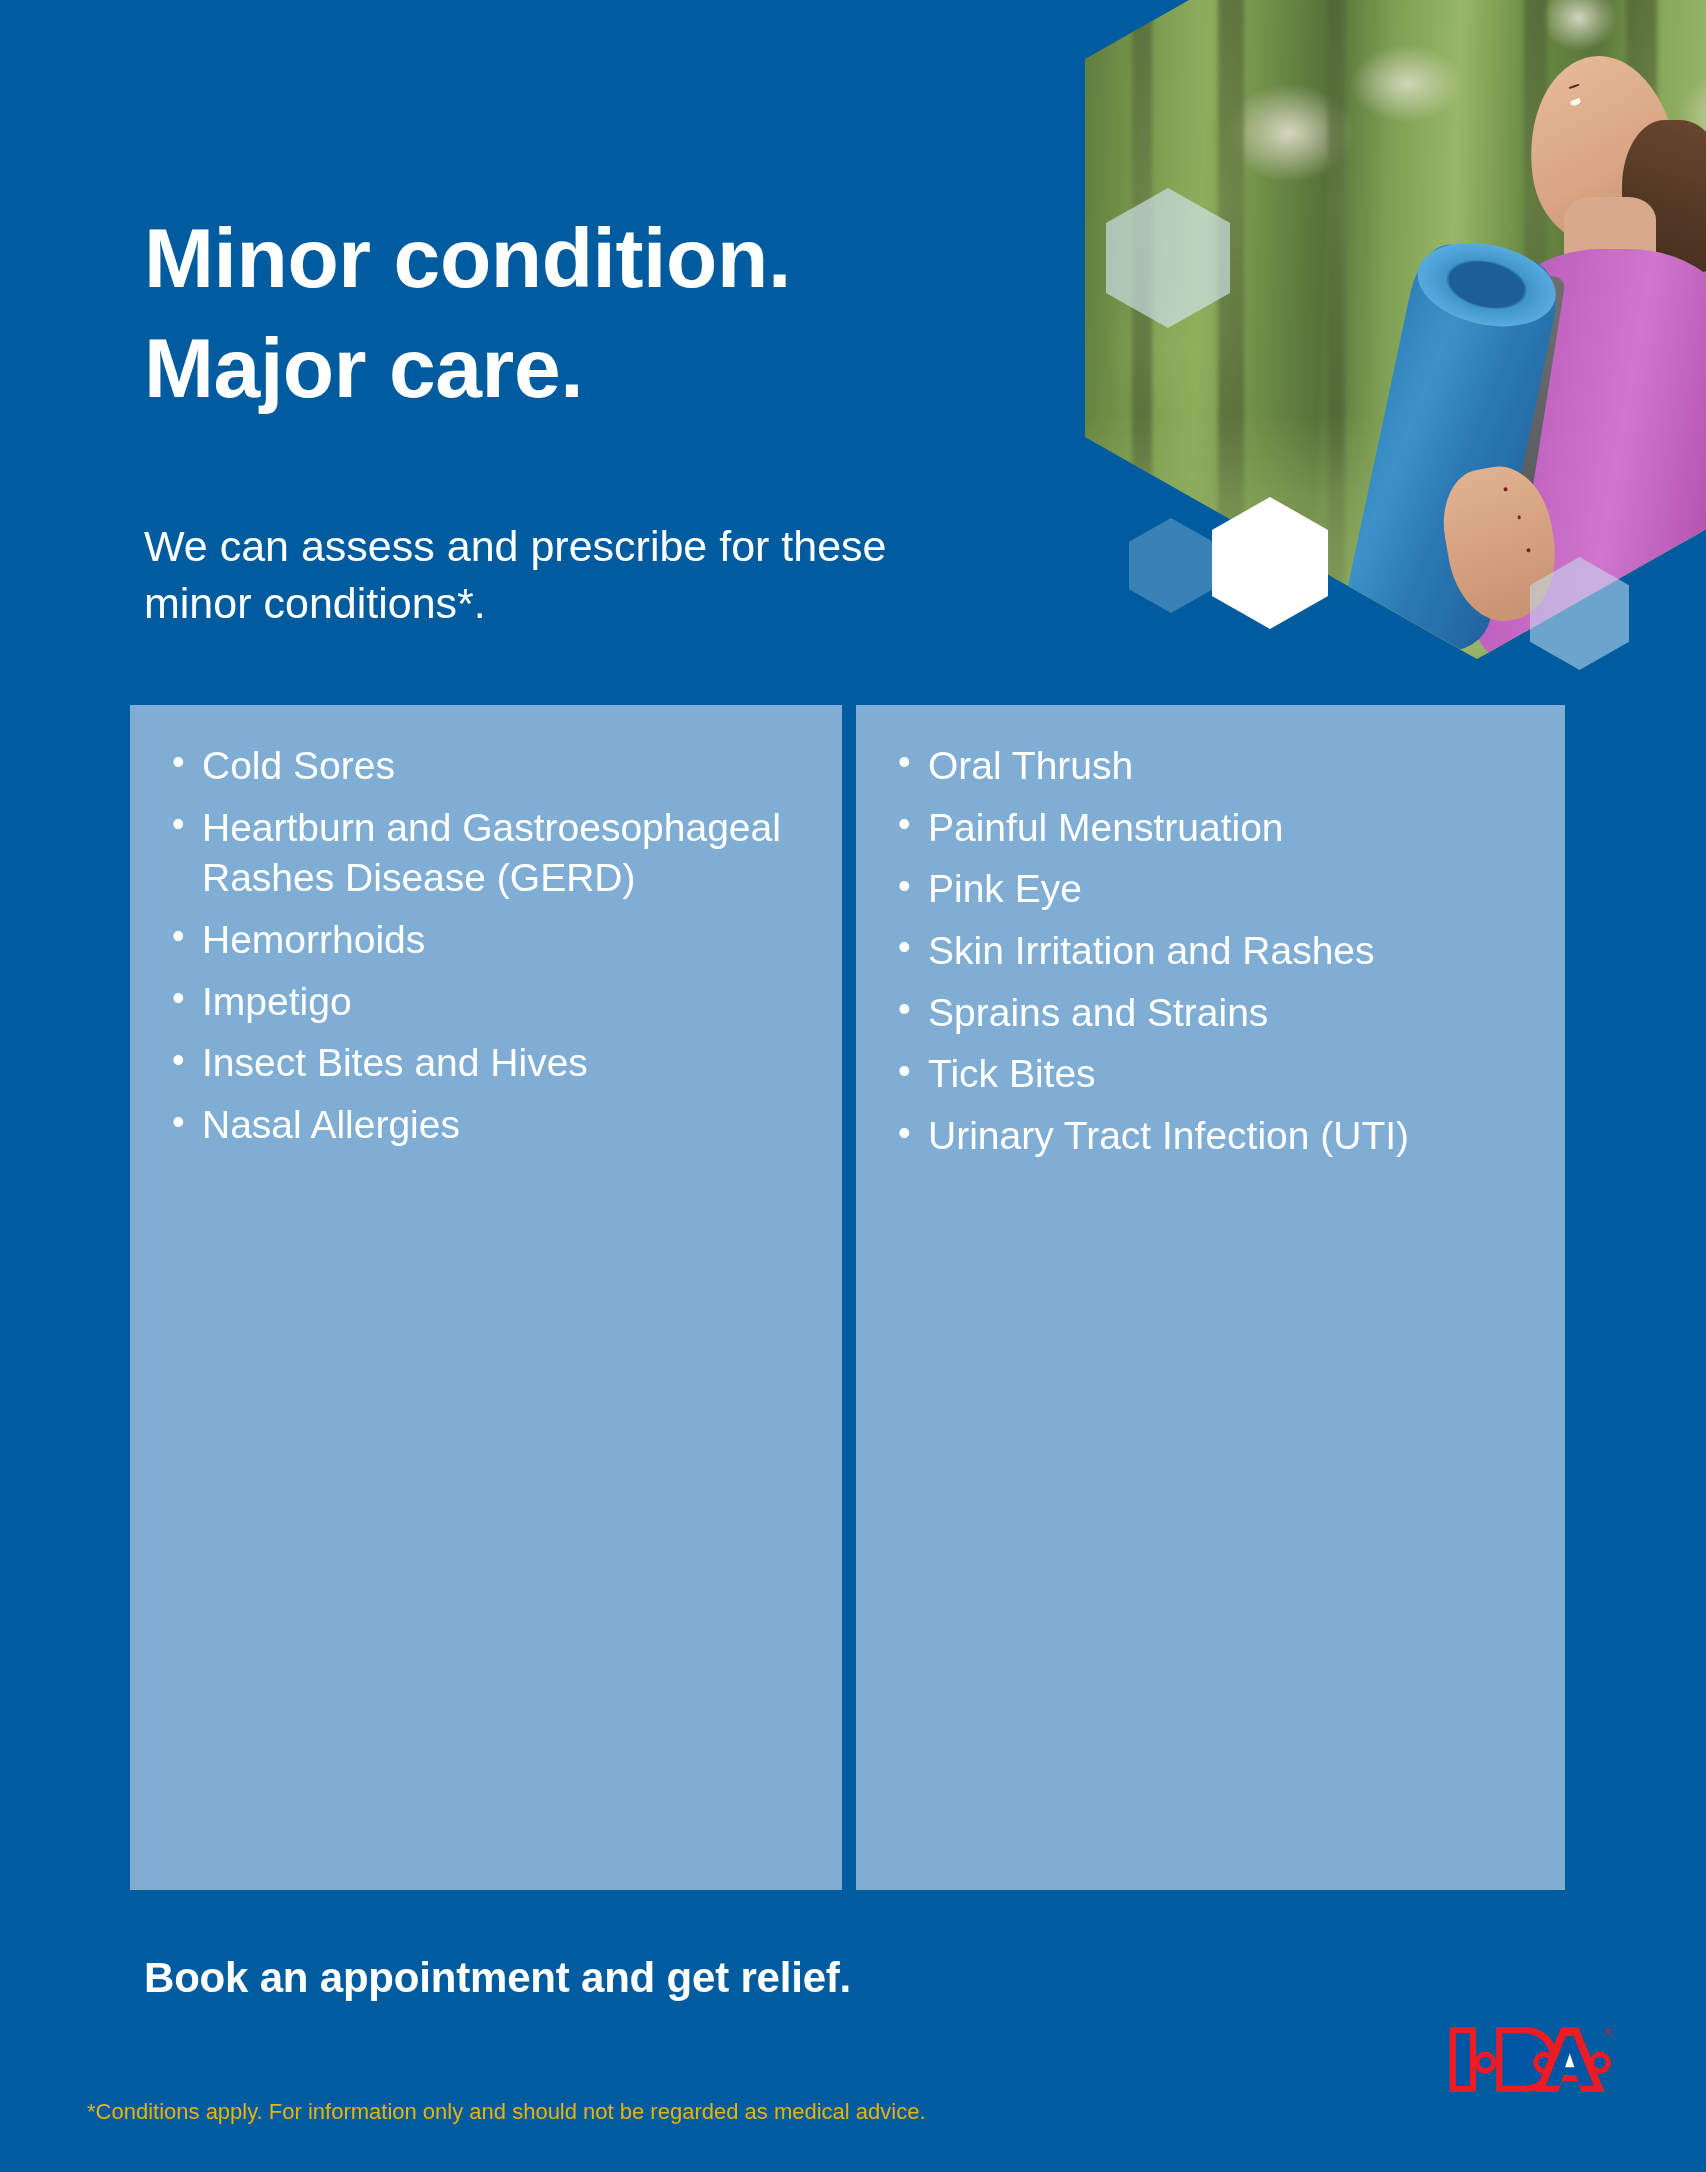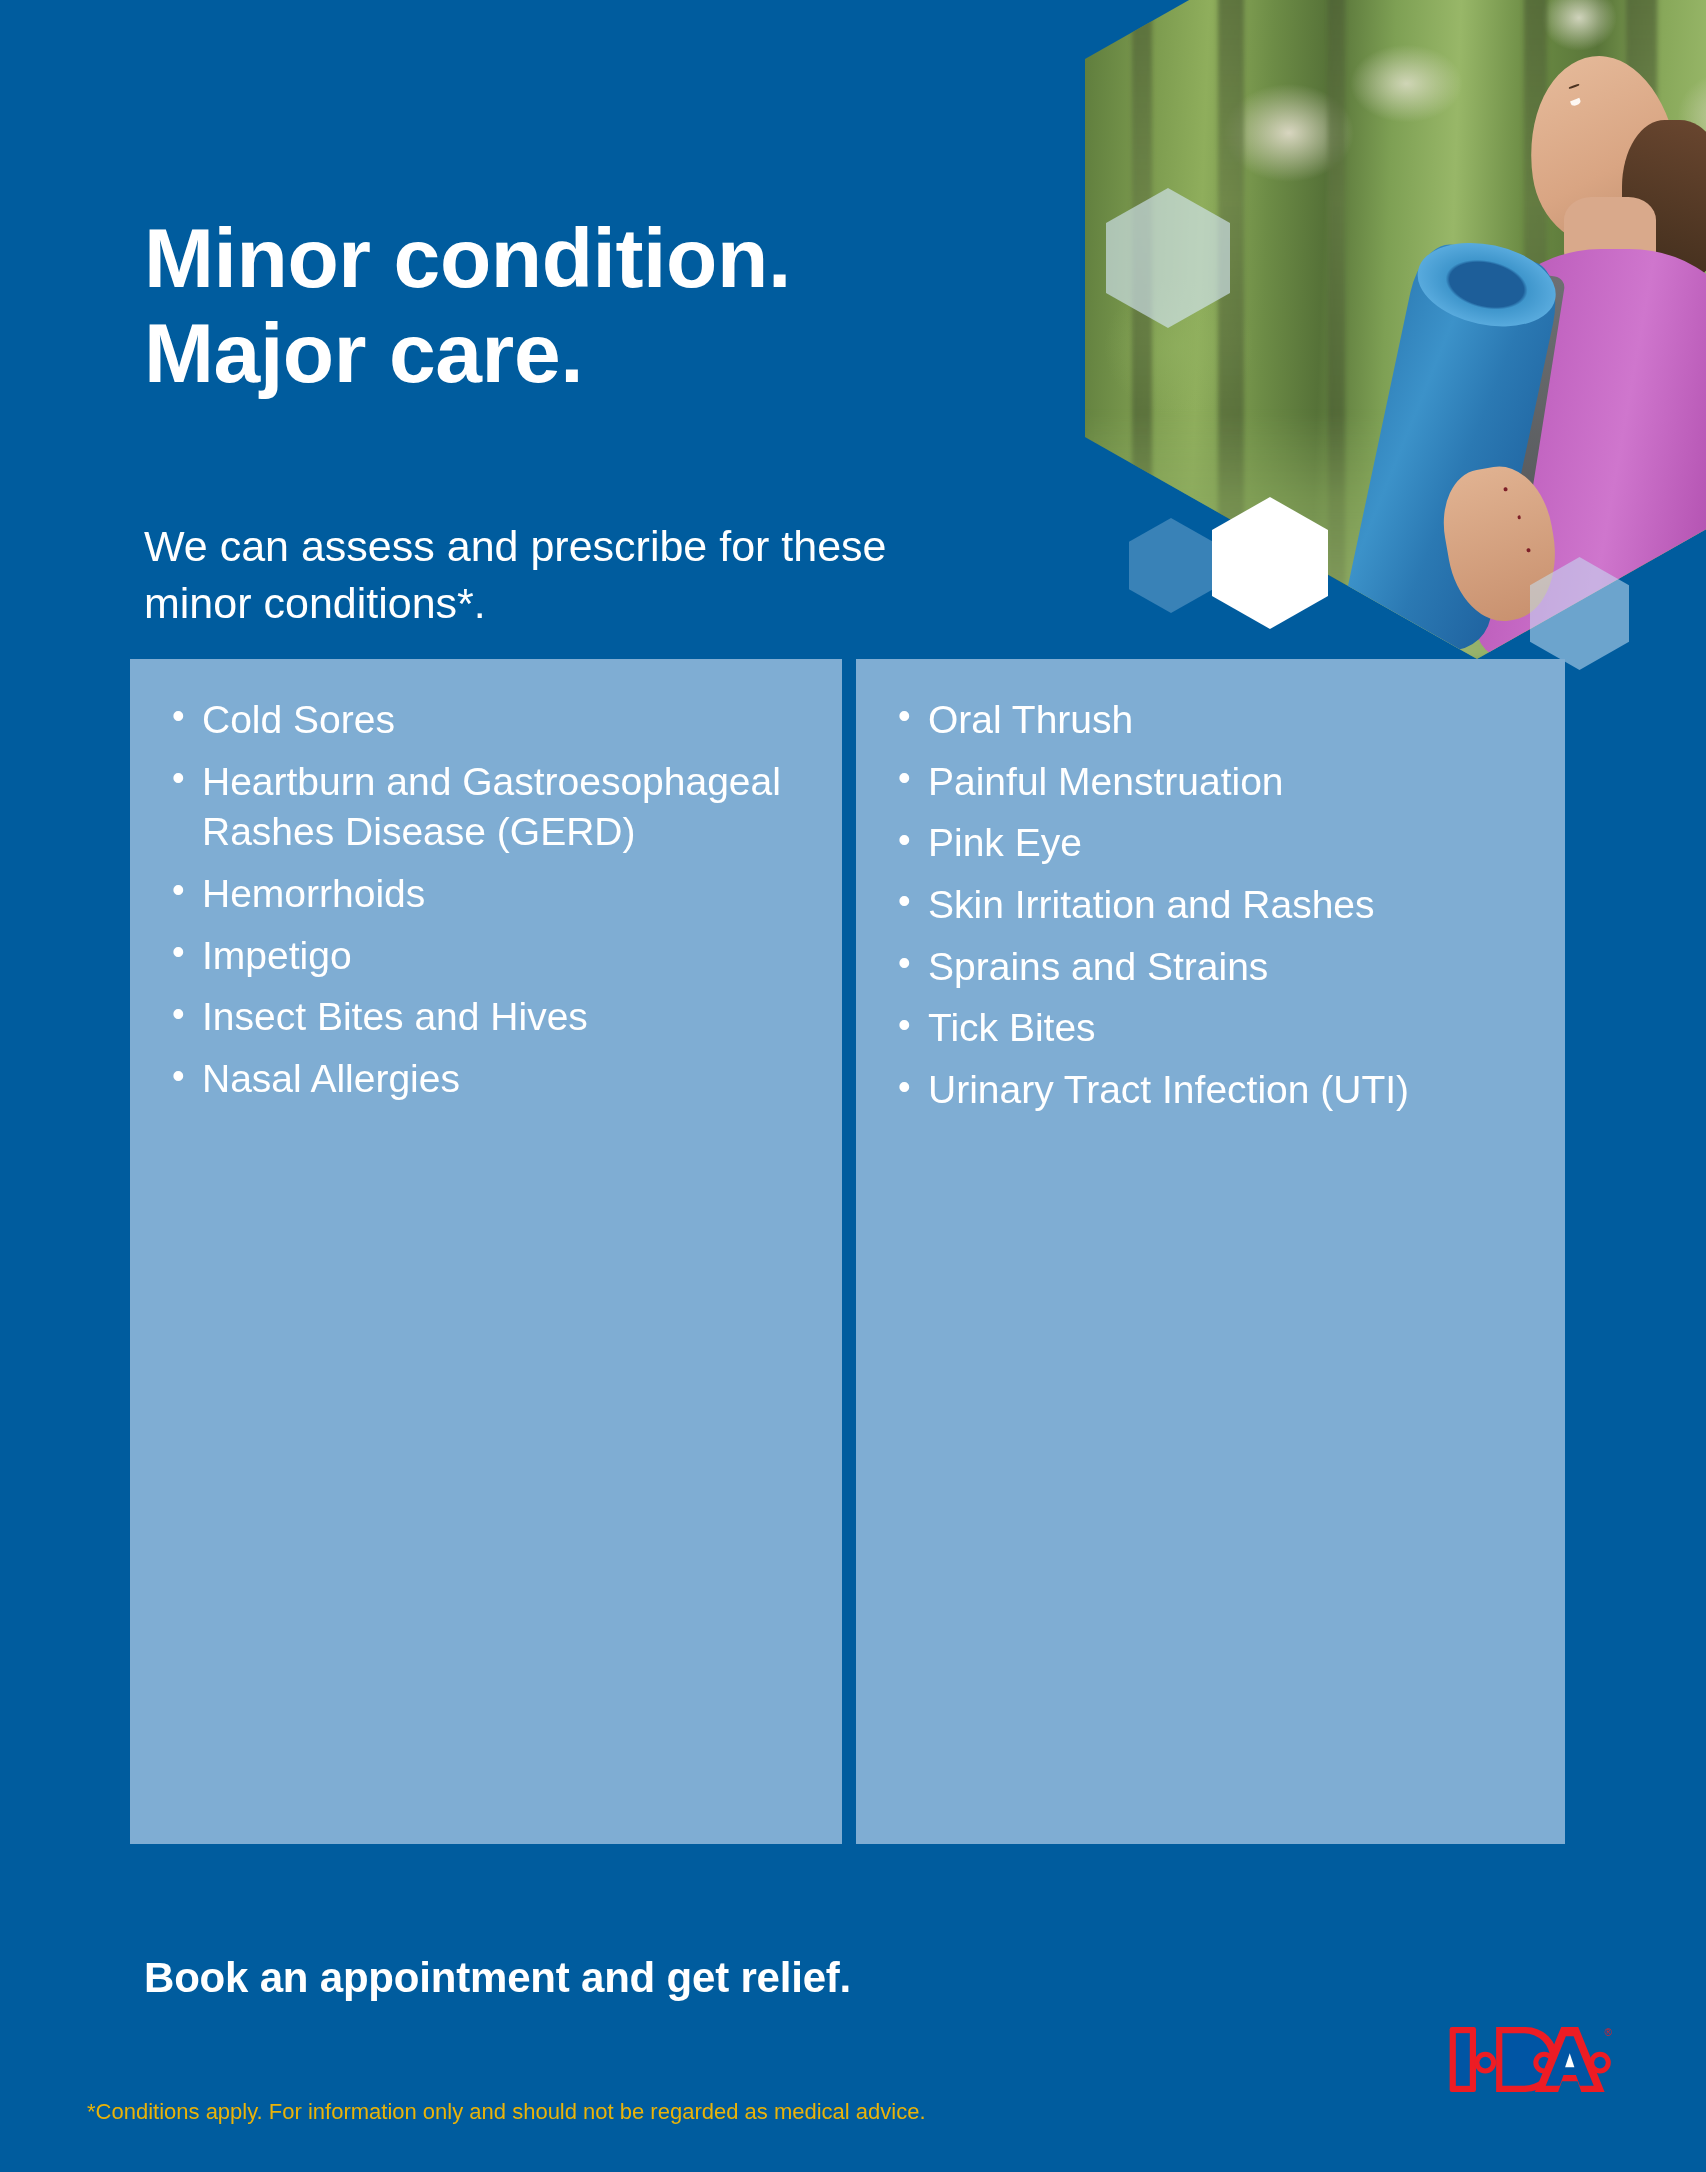--- a/index.html
+++ b/index.html
@@ -217,39 +217,39 @@
     left: 144px;
     top: 160px;
     width: 931px;
     color: #ffffff;
     font-size: 84px;
     font-weight: 700;
     line-height: 1.0;
     letter-spacing: -0.4px;
   }
   .headline .hl-line { display: block; }
-  .hl-line-2 { margin-top: 11px; }
+  .hl-line-2 { margin-top: 26px; }
 
   .subhead {
     position: absolute;
     left: 144px;
     top: 475px;
     width: 915px;
     color: #ffffff;
     font-size: 43px;
     font-weight: 400;
     line-height: 1.33;
   }
   .subhead .sh-line { display: block; }
 
   
   .panels {
     position: absolute;
     left: 130px;
-    top: 659px;
+    top: 705px;
     width: 1435px;
     height: 1185px;
     display: flex;
     gap: 14px;
   }
   .panel {
     background: #7FADD3;
     padding: 36px 22px 22px 22px;
     box-sizing: border-box;
   }

